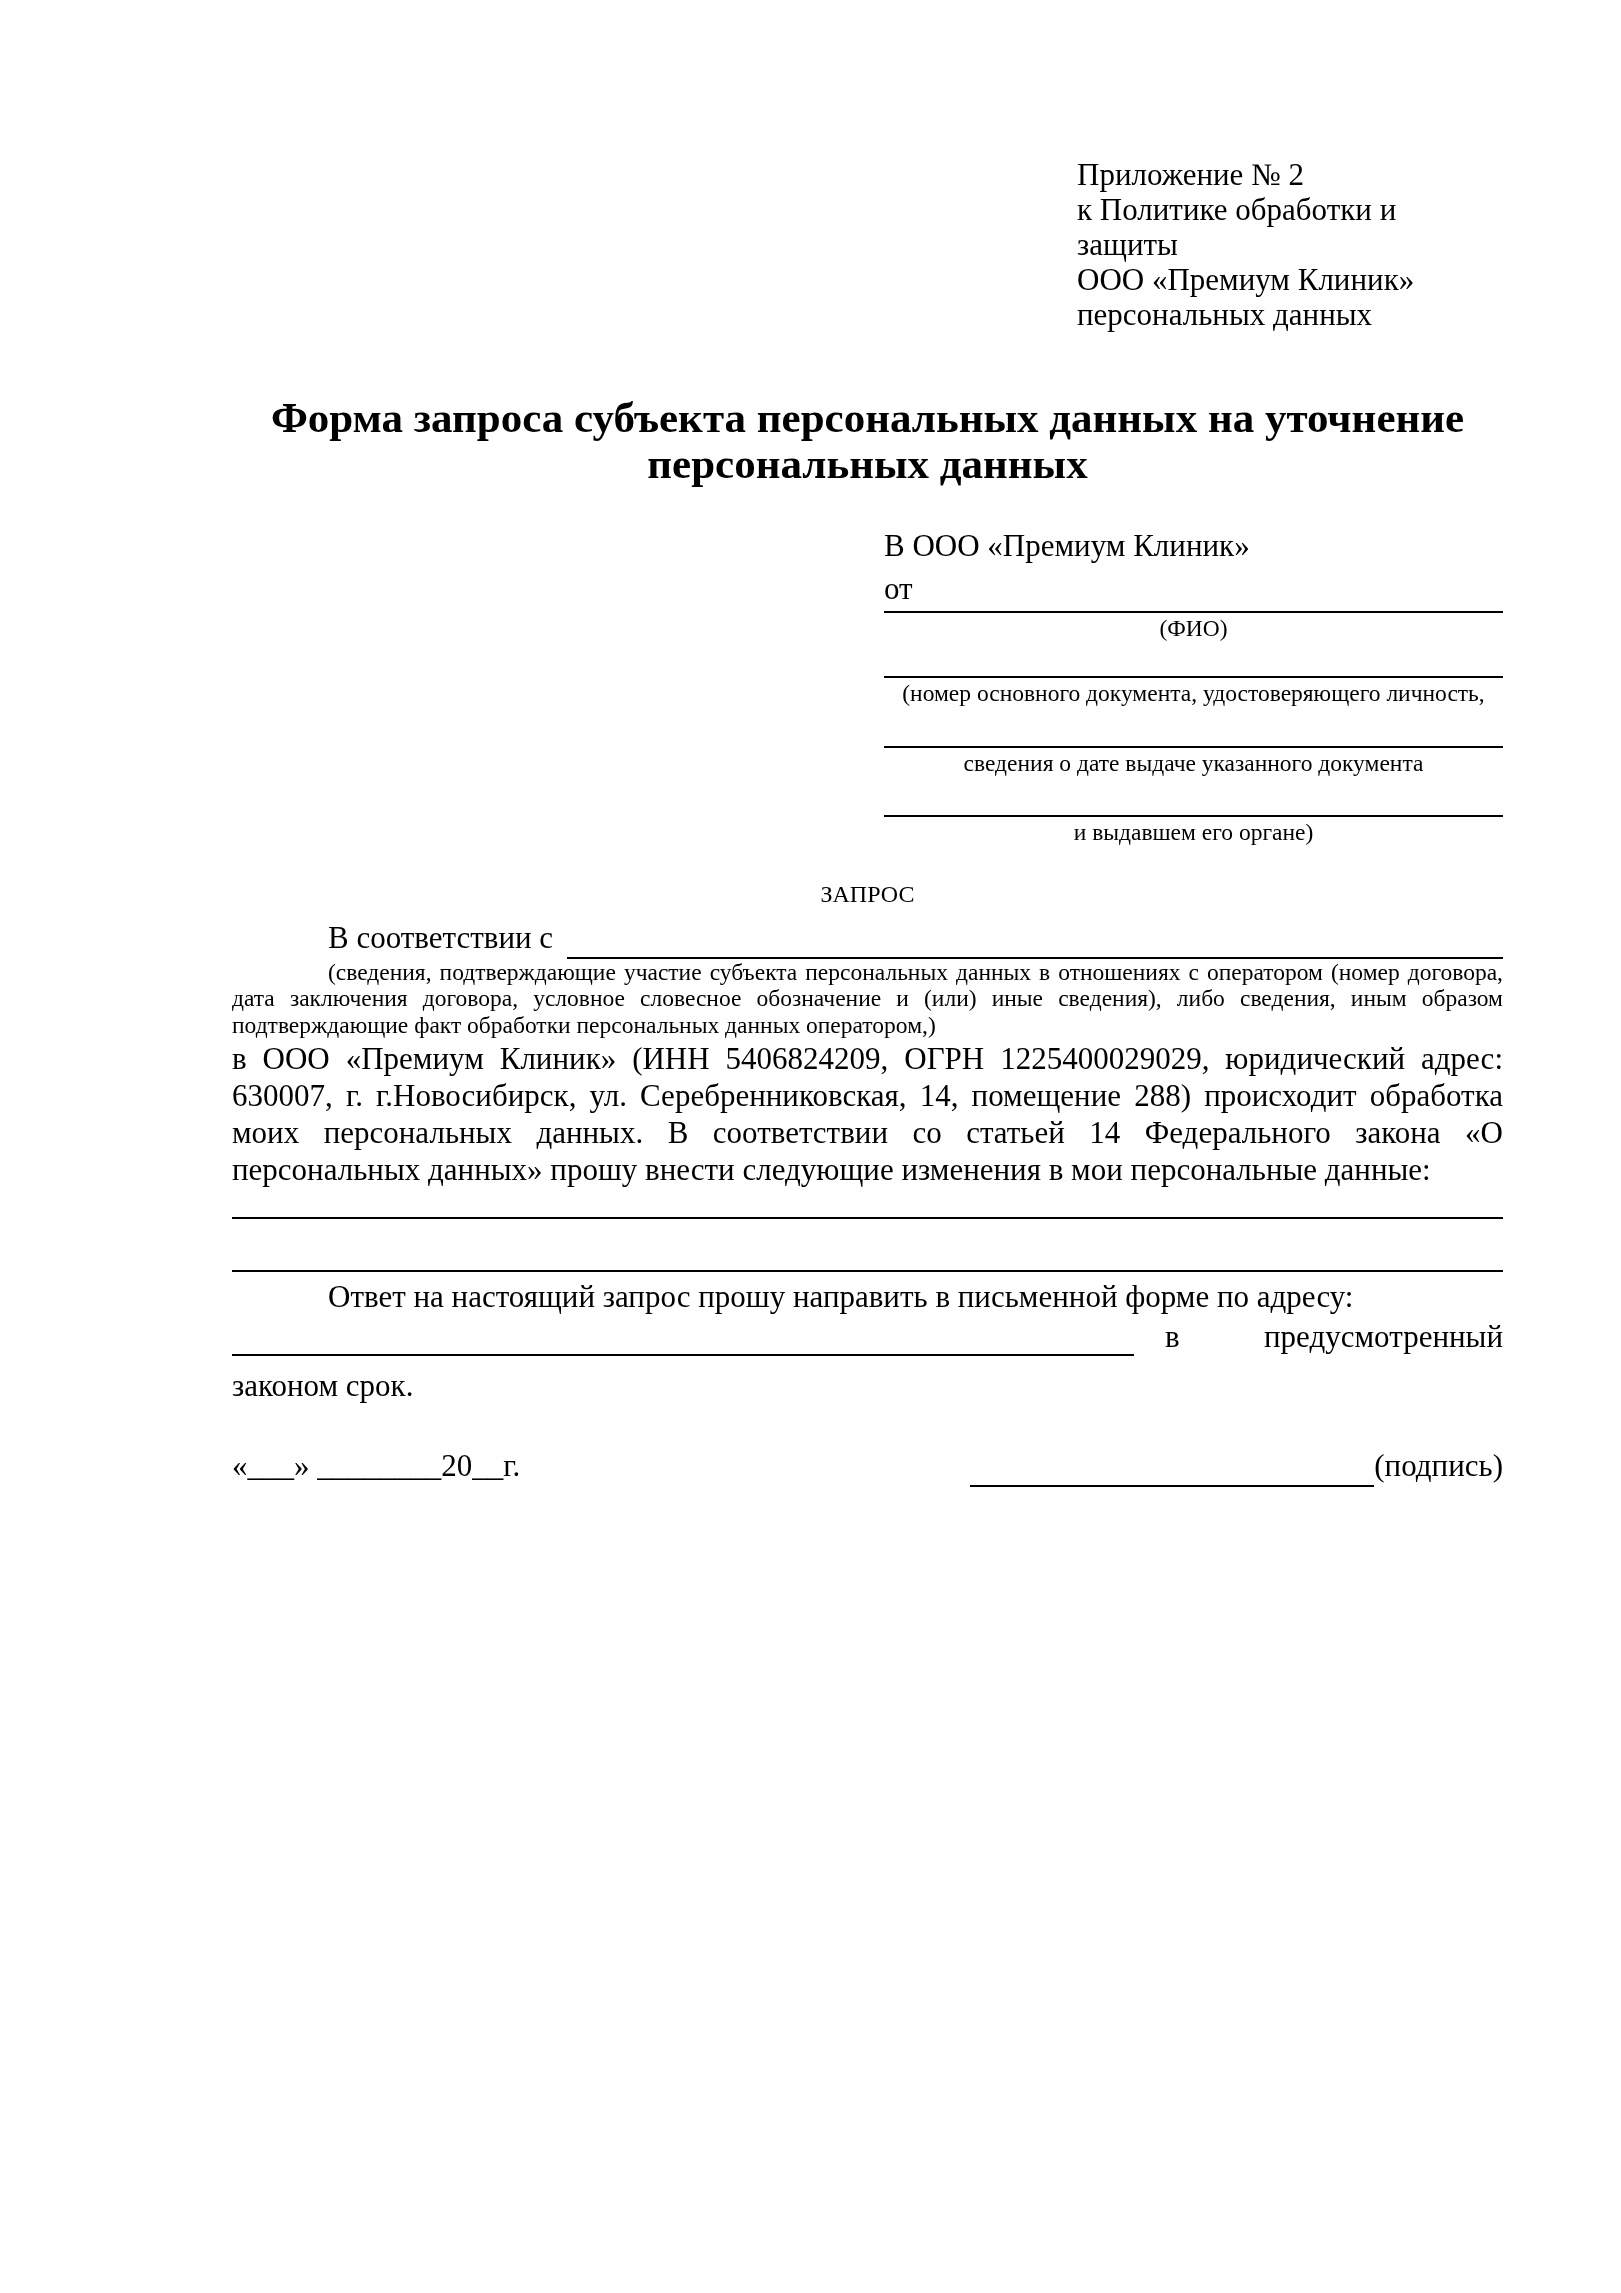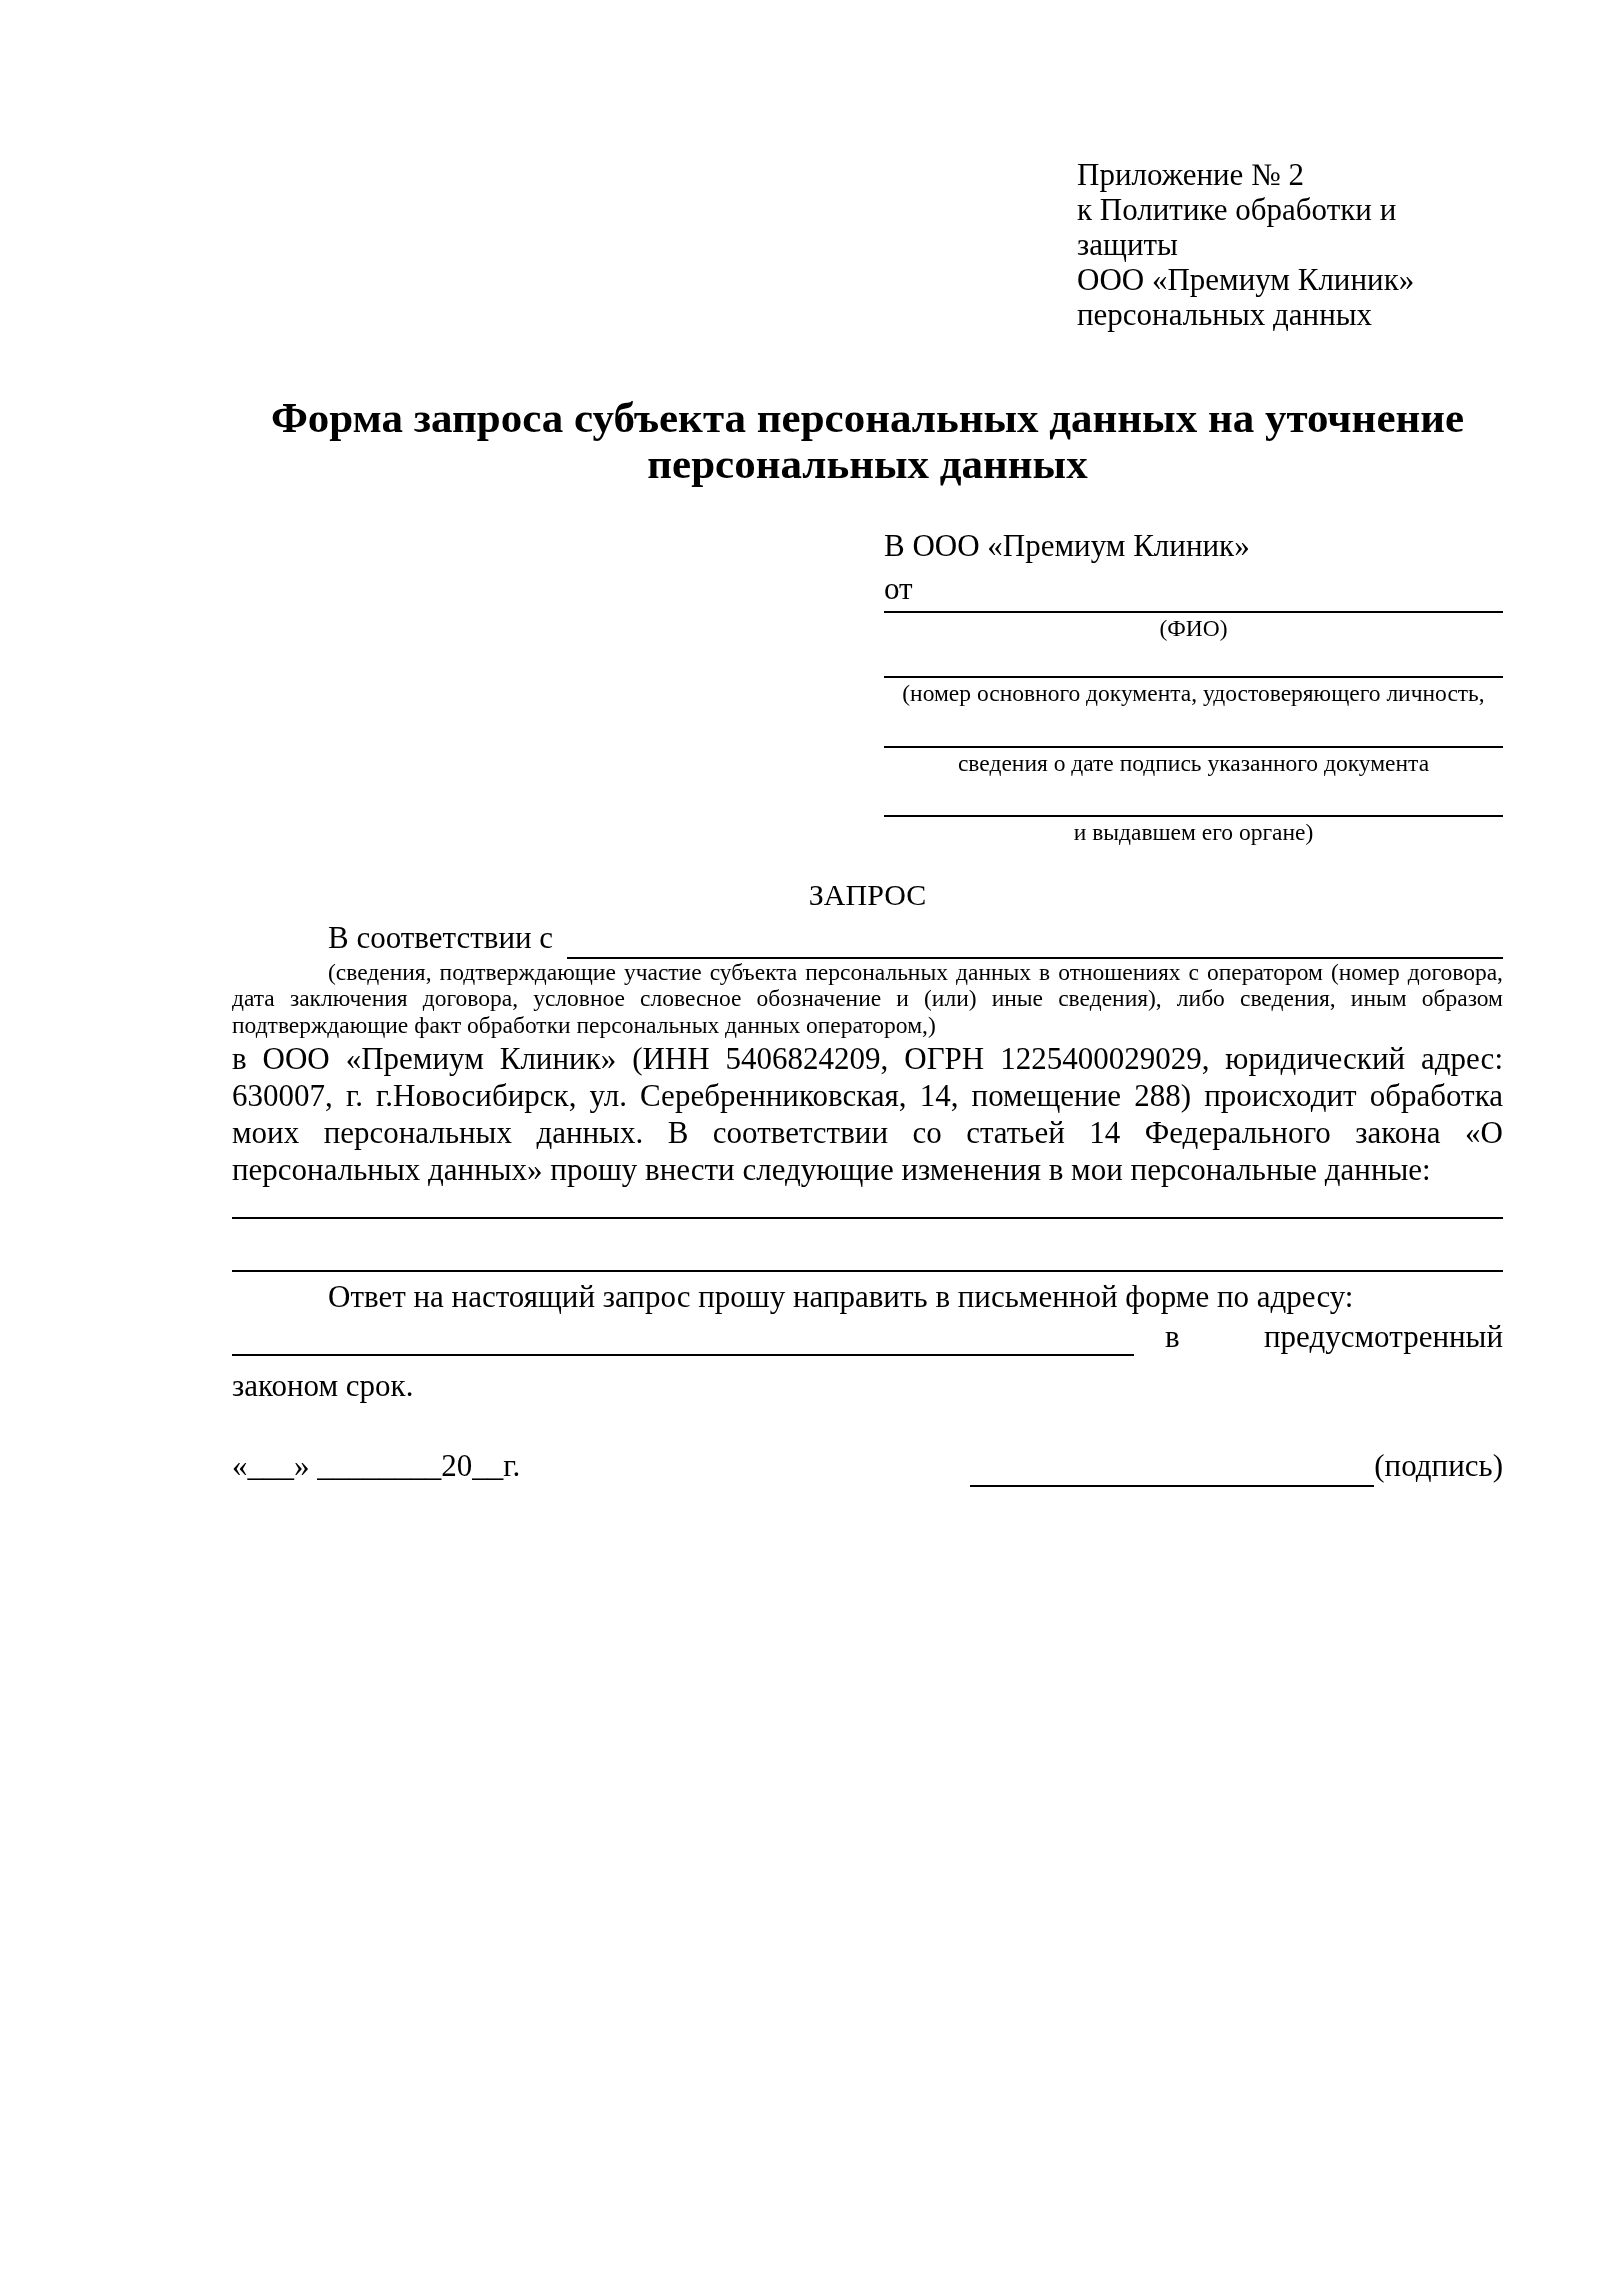--- a/index.html
+++ b/index.html
@@ -44,21 +44,21 @@
   .caption {
     font-size: 23.5px;
     line-height: 25.5px;
     text-align: center;
     padding-top: 2.9px;
   }
 
   .zapros {
     margin-top: 27.4px;
     text-align: center;
-    font-size: 30px;
+    font-size: 24px;
     line-height: 43px;
   }
 
   .intro-row { display: flex; align-items: flex-end; line-height: 43px; }
   .intro-prefix { white-space: nowrap; padding-left: 96px; }
   .intro-fill { flex: 1 1 auto; border-bottom: 2.9px solid #000; height: 37px; margin-left: 13.7px; }
 
   .small-note {
     font-size: 23.5px;
     line-height: 26.5px;
@@ -105,21 +105,21 @@
       <div class="line44">В ООО «Премиум Клиник»</div>
       <div class="line44">от</div>
 
       <div class="blank-line fill0"></div>
       <div class="caption">(ФИО)</div>
 
       <div class="blank-line fill36"></div>
       <div class="caption">(номер основного документа, удостоверяющего личность,</div>
 
       <div class="blank-line fill40"></div>
-      <div class="caption">сведения о дате подпись указанного документа</div>
+      <div class="caption">сведения о дате выдаче указанного документа</div>
 
       <div class="blank-line fill40"></div>
       <div class="caption">и выдавшем его органе)</div>
     </div>
 
     <div class="zapros">ЗАПРОС</div>
 
     <div class="intro-row">
       <span class="intro-prefix">В соответствии с</span>
       <span class="intro-fill"></span>

